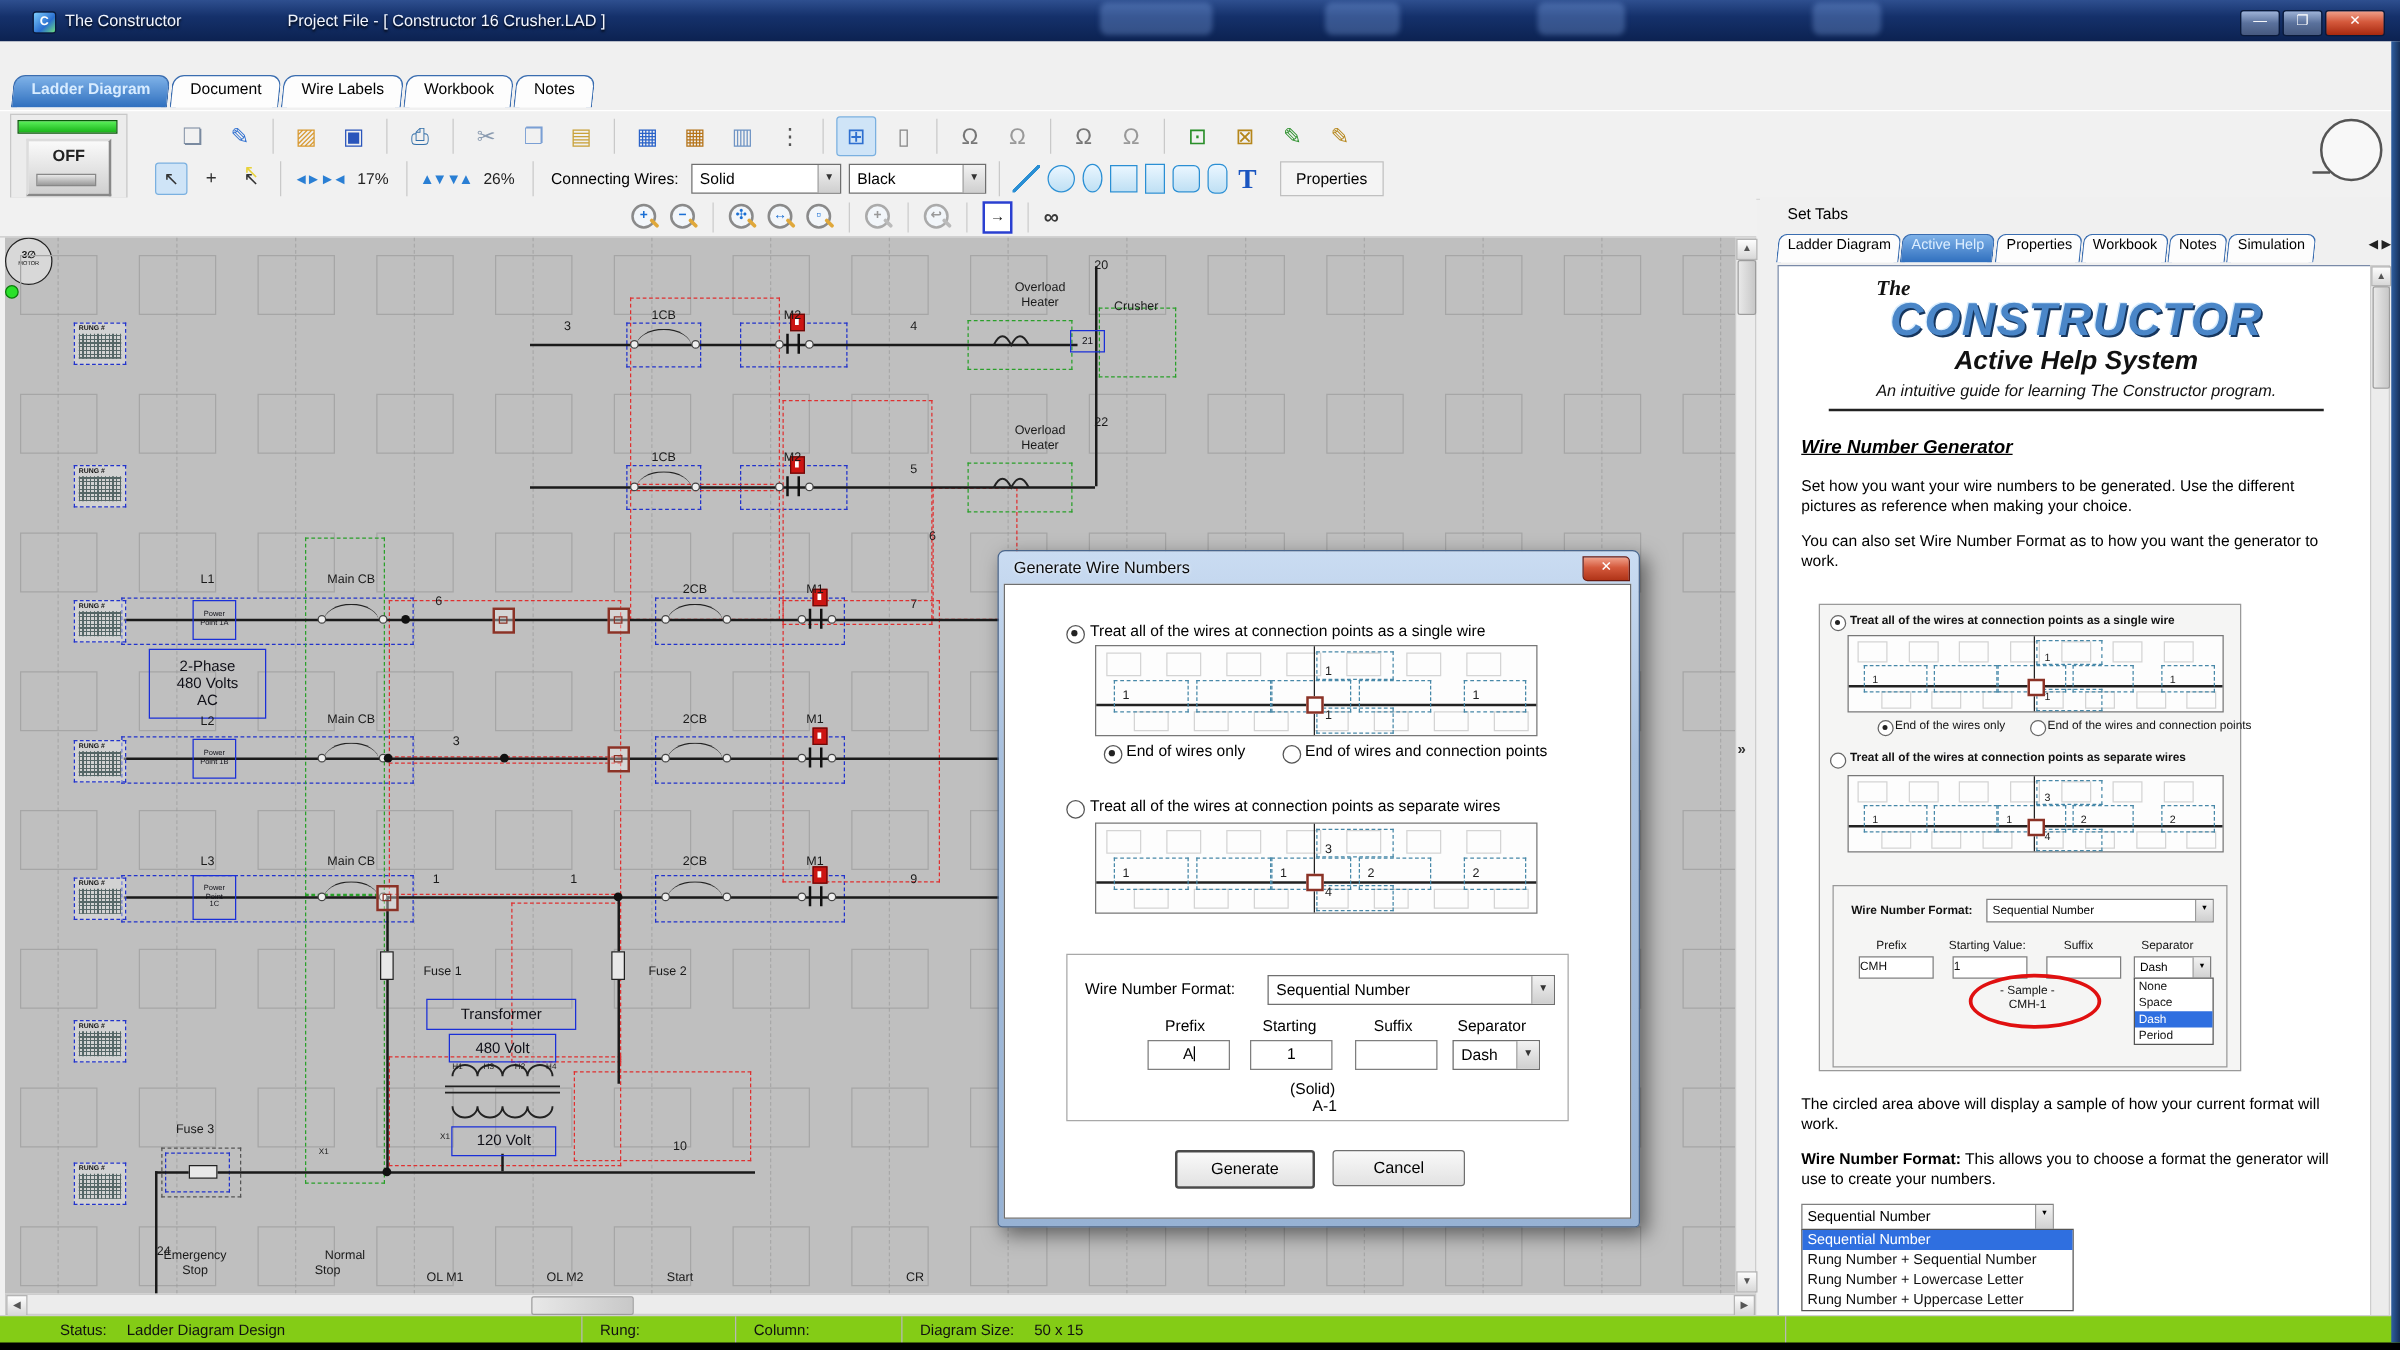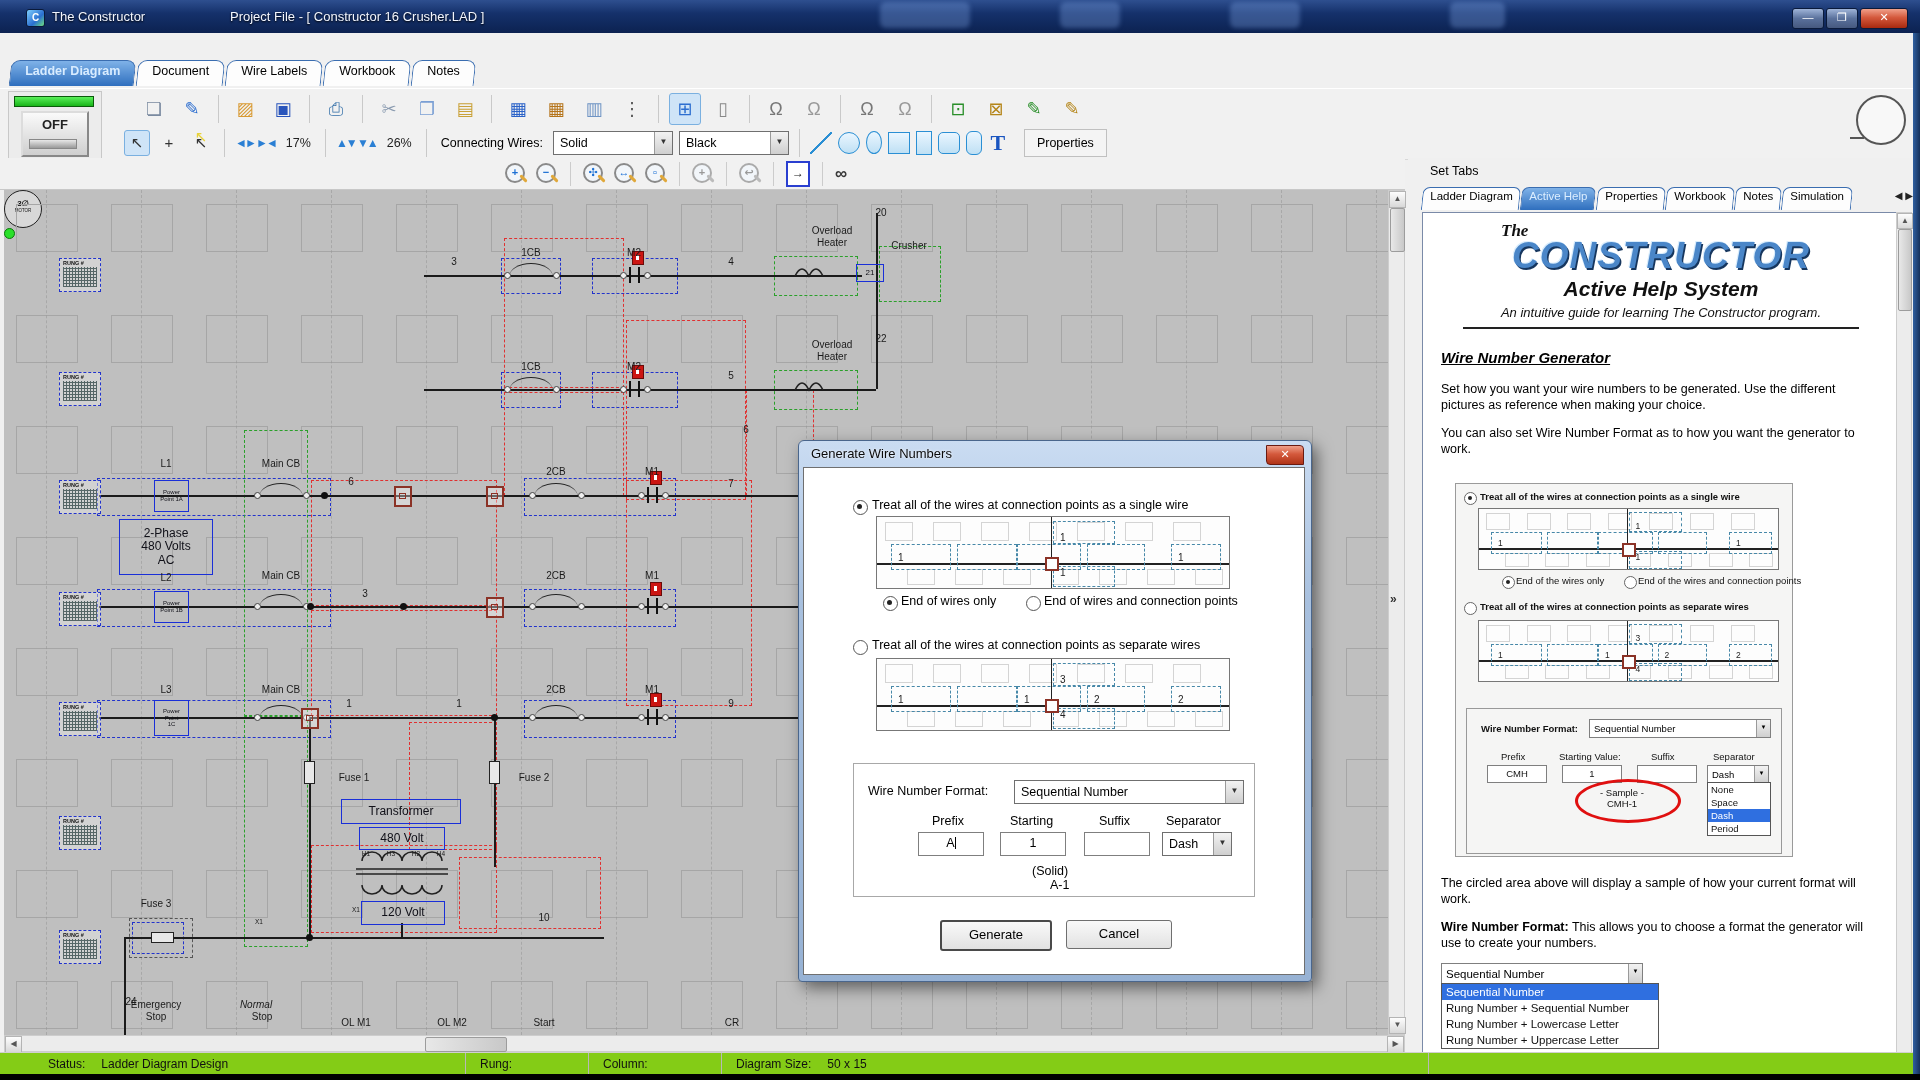--- a/index.html
+++ b/index.html
@@ -108,21 +108,21 @@
   .mrad.sel::after{content:"";position:absolute;left:2.5px;top:2.5px;width:4px;height:4px;border-radius:50%;background:#222;}
   .mlab{position:absolute;font-size:9.5px;color:#111;white-space:nowrap;}
   .mlab.b{font-weight:bold;}
   .wirepic{position:absolute;background:#fdfdfd;border:1px solid #777;}
   .wp-sq{position:absolute;border:1px solid #d4d4d4;}
   .wp-box{position:absolute;border:1.5px dashed #4788a8;font-size:10px;color:#222;}
   .wp-box span{position:absolute;left:6px;top:50%;transform:translateY(-50%);}
   .wp-h{position:absolute;left:0;height:1.6px;background:#222;width:100%;}
   .wp-v{position:absolute;top:0;width:1.4px;background:#222;height:100%;}
   .wp-j{position:absolute;width:10px;height:10px;border:2px solid #8b3226;background:#fdfdfd;}
-  .mfield{position:absolute;border:1px solid #7f7f7f;background:#fff;font-size:9.5px;text-align:center;color:#111;}
+  .mfield{position:absolute;border:1px solid #7f7f7f;background:#fff;font-size:9.5px;color:#111;}
   .mdd{position:absolute;border:1px solid #7f7f7f;background:#fff;font-size:9.5px;display:flex;align-items:center;}
   .mdd .ddv{flex:1;padding:0 4px;white-space:nowrap;overflow:hidden;}
   .mdd .dda{width:13px;align-self:stretch;background:linear-gradient(180deg,#f2f2f2,#cfcfcf);border-left:1px solid #9a9a9a;font-size:6px;text-align:center;line-height:15px;}
   .mlist{position:absolute;background:#fff;border:1px solid #555;font-size:9.5px;color:#111;}
   .mlist .it{padding:0 3px;height:13px;line-height:13px;white-space:nowrap;}
   .mlist .it.hl{background:#2f6fe0;color:#fff;}
   #red-ellipse{position:absolute;border:3px solid #e01010;border-radius:50%;}
   #fmt-dd-open .it{height:16px;line-height:16px;font-size:11.5px;padding:0 4px;}
   
   
@@ -627,21 +627,21 @@
       <div class="clabel tiny" style="left: 362px; top: 660px;">H1</div>
       <div class="clabel tiny" style="left: 387px; top: 660px;">H3</div>
       <div class="clabel tiny" style="left: 412px; top: 660px;">H2</div>
       <div class="clabel tiny" style="left: 437px; top: 660px;">H4</div>
       <div class="clabel tiny" style="left: 352px; top: 716px;">X1</div>
       <div class="clabel tiny" style="left: 255px; top: 728px;">X1</div>
       <div class="clabel" style="left: 540px; top: 722px;">10</div>
       <div class="clabel" style="left: 127px; top: 806px;">24</div>
       <div class="clabel" style="left: 152px; top: 809px;">Emergency</div>
       <div class="clabel" style="left: 152px; top: 821px;">Stop</div>
-      <div class="clabel" style="left: 252px; top: 809px; font-style: italic;">Normal</div>
+      <div class="clabel" style="left: 272px; top: 809px;">Normal</div>
       <div class="clabel" style="left: 258px; top: 821px;">Stop</div>
       <div class="clabel" style="left: 352px; top: 827px;">OL M1</div>
       <div class="clabel" style="left: 448px; top: 827px;">OL M2</div>
       <div class="clabel" style="left: 540px; top: 827px;">Start</div>
       <div class="clabel" style="left: 728px; top: 827px;">CR</div>
     </div>
 
   <div class="sb" id="vscroll" style="left:1388px;top:190px;width:17px;height:845px;">
     <div class="sbtn" style="left:0;top:0;width:15px;height:15px;">▲</div>
     <div class="thumb" style="left:1px;top:17px;width:13px;height:42px;"></div>

